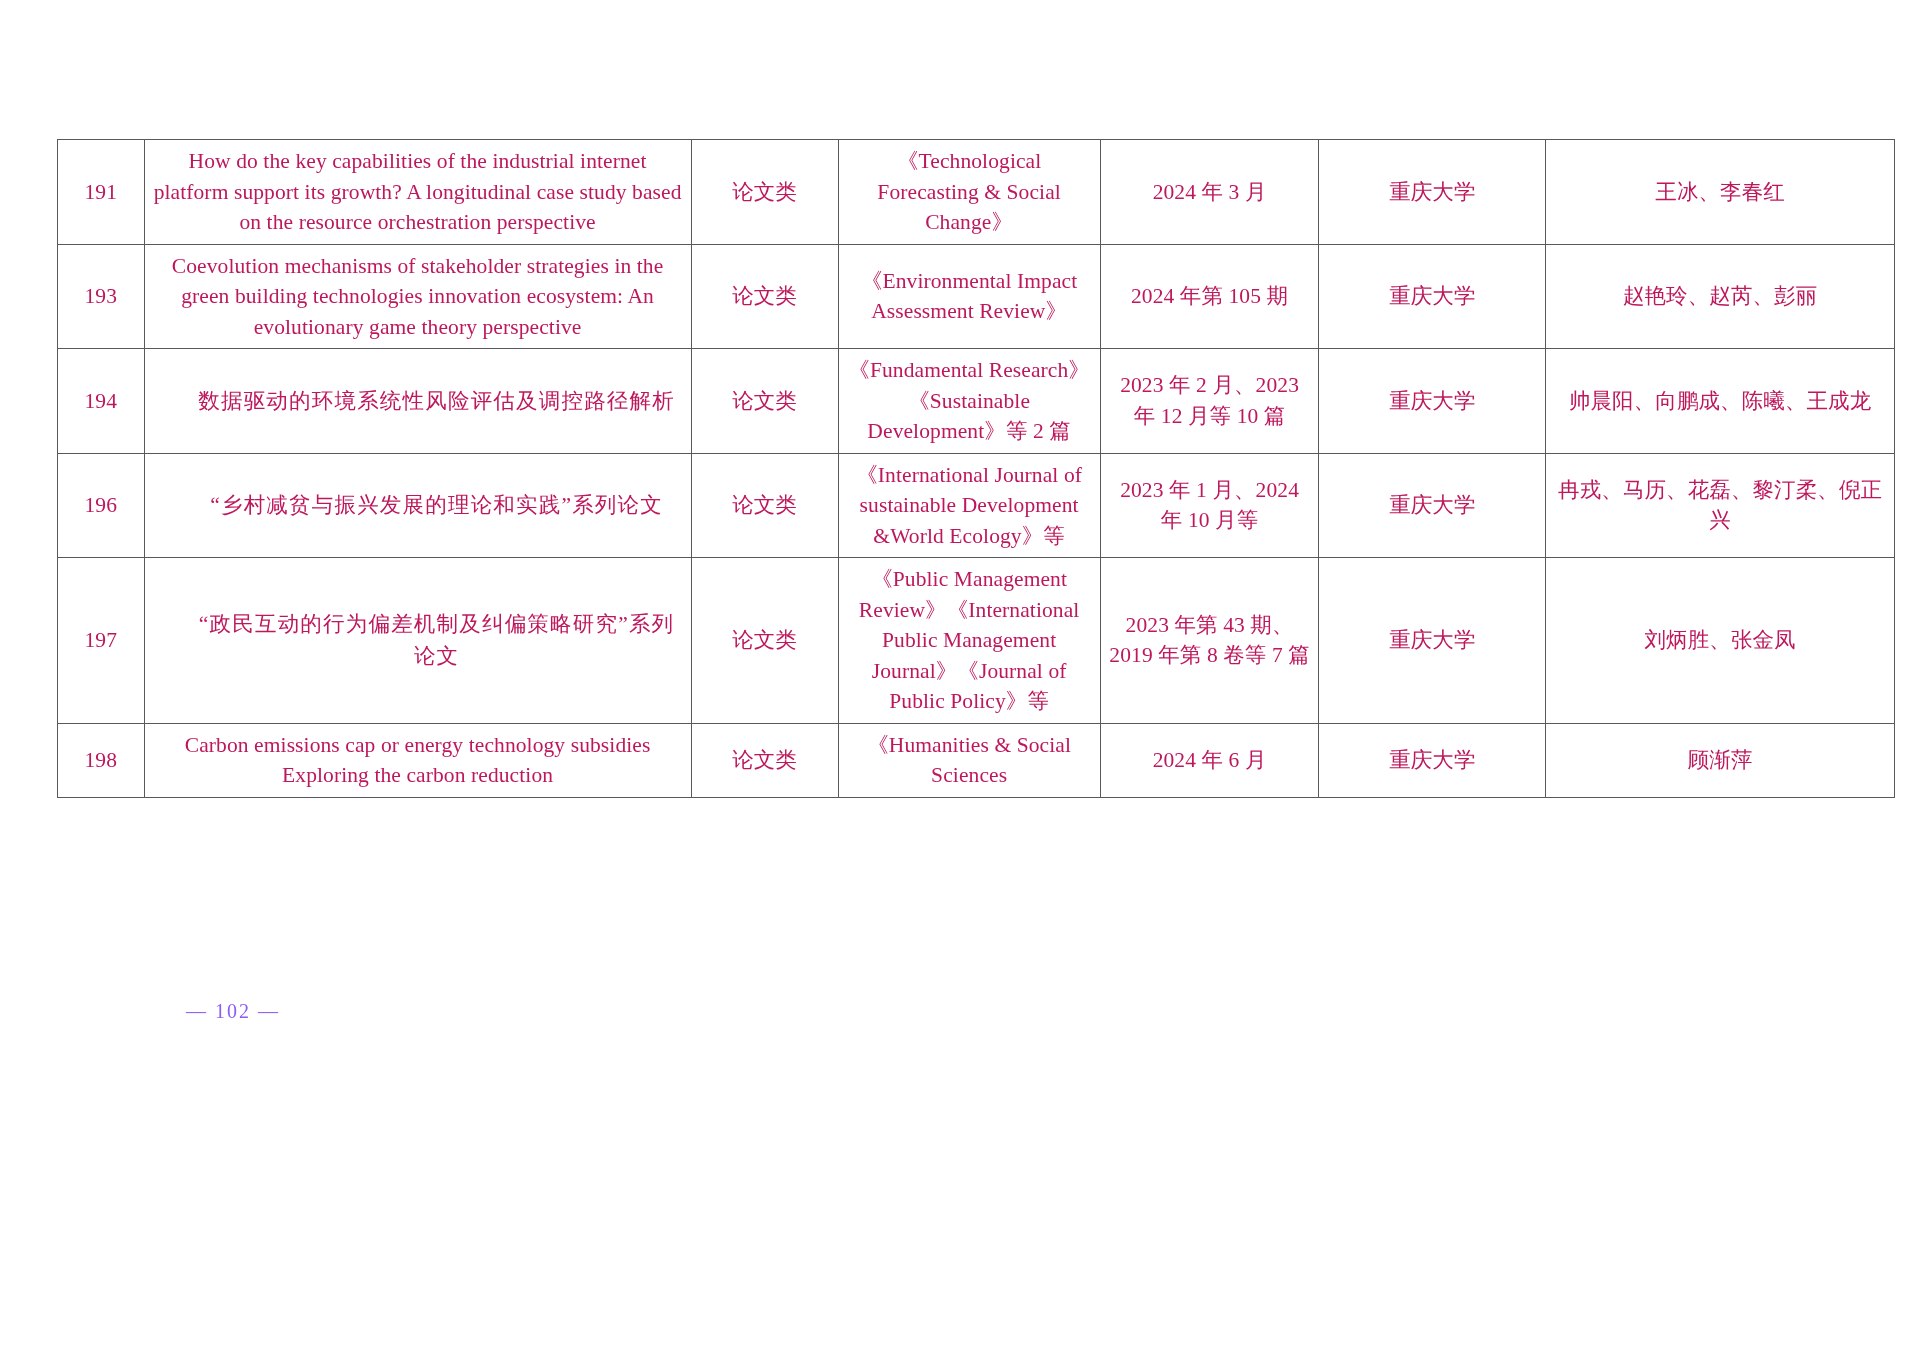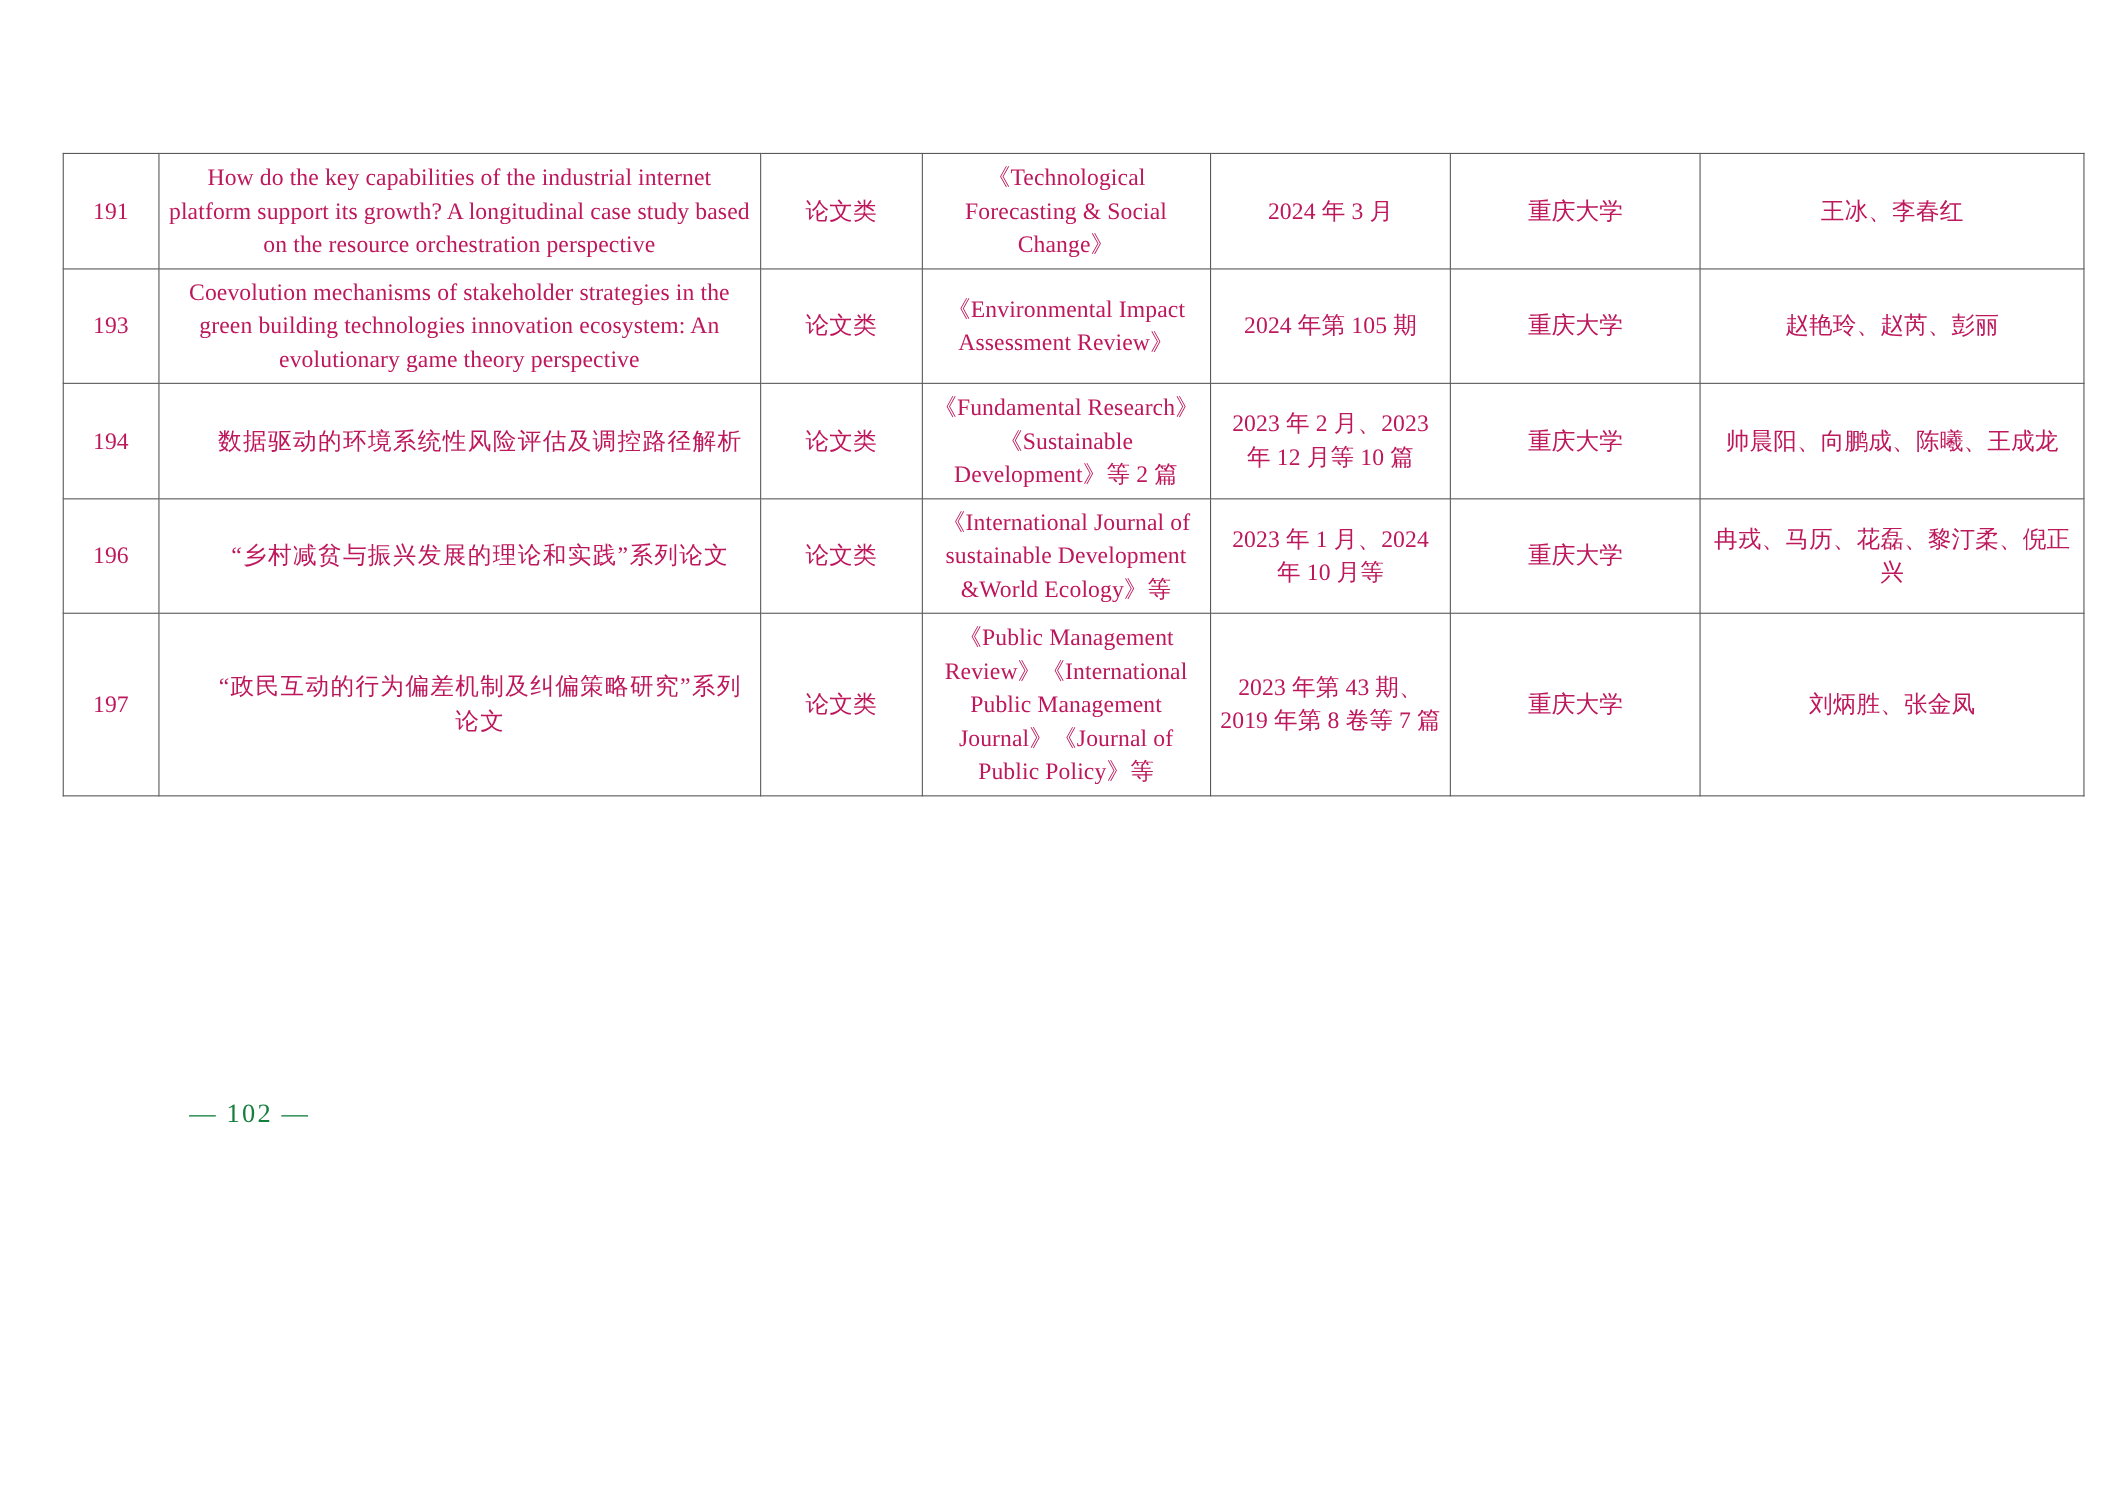--- a/index.html
+++ b/index.html
@@ -90,25 +90,25 @@
     white-space: nowrap;
   }
   td.author-cell {
     letter-spacing: 0.8px;
     line-height: 1.5;
     padding-left: 10px;
     padding-right: 10px;
   }
   .footer {
     position: absolute;
-    left: 172px;
+    left: 186px;
     top: 1000px;
-    font-size: 24px;
+    font-size: 20px;
     letter-spacing: 2px;
-    color: #15803d;
+    color: #8b5cf6;
     font-family: "Liberation Serif", "DejaVu Serif", serif;
   }
 </style>
 </head>
 <body>
 
 <div class="page">
 
   <div class="table-wrap">
     <table class="award-table">
@@ -168,20 +168,29 @@
         <tr>
           <td class="no-cell">197</td>
           <td class="title-cell cjk">“政民互动的行为偏差机制及纠偏策略研究”系列论文</td>
           <td class="type-cell">论文类</td>
           <td class="journal-cell">《Public Management Review》《International Public Management Journal》《Journal of Public Policy》等</td>
           <td class="date-cell">2023 年第 43 期、2019 年第 8 卷等 7 篇</td>
           <td class="org-cell">重庆大学</td>
           <td class="author-cell">刘炳胜、张金凤</td>
         </tr>
 
+        <tr>
+          <td class="no-cell">198</td>
+          <td class="title-cell">Carbon emissions cap or energy technology subsidies Exploring the carbon reduction</td>
+          <td class="type-cell">论文类</td>
+          <td class="journal-cell">《Humanities &amp; Social Sciences</td>
+          <td class="date-cell">2024 年 6 月</td>
+          <td class="org-cell">重庆大学</td>
+          <td class="author-cell">顾渐萍</td>
+        </tr>
 
       </tbody>
     </table>
   </div>
 
   <div class="footer">— 102 —</div>
 
 </div>
 
 </body></html>

